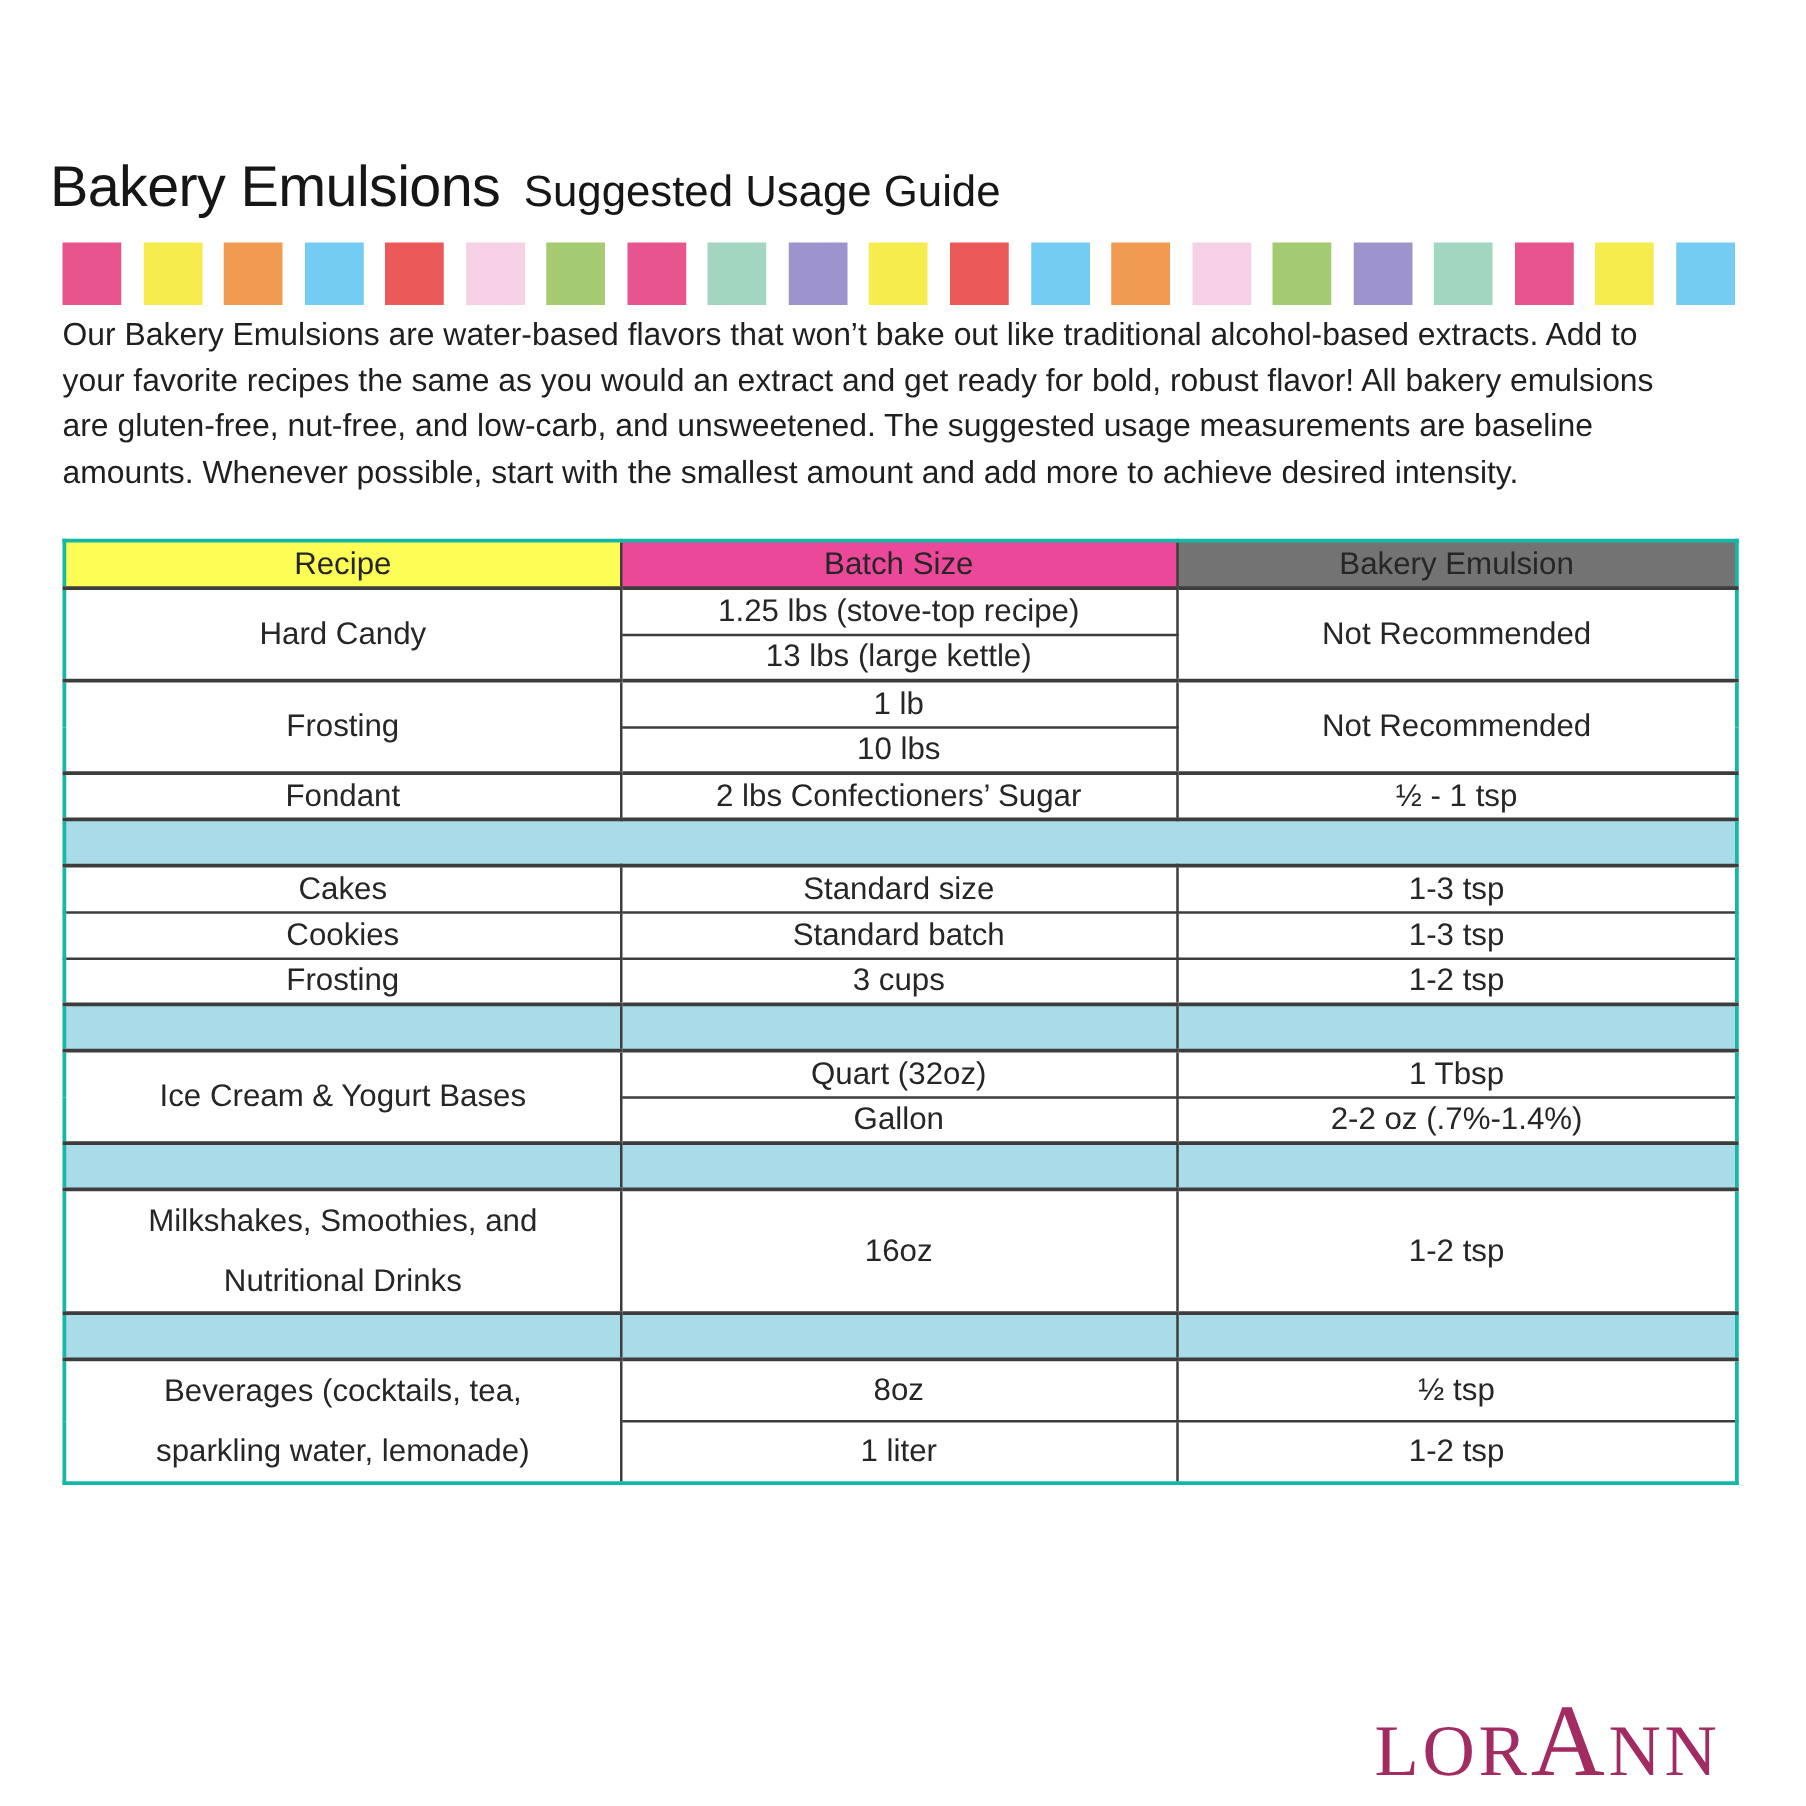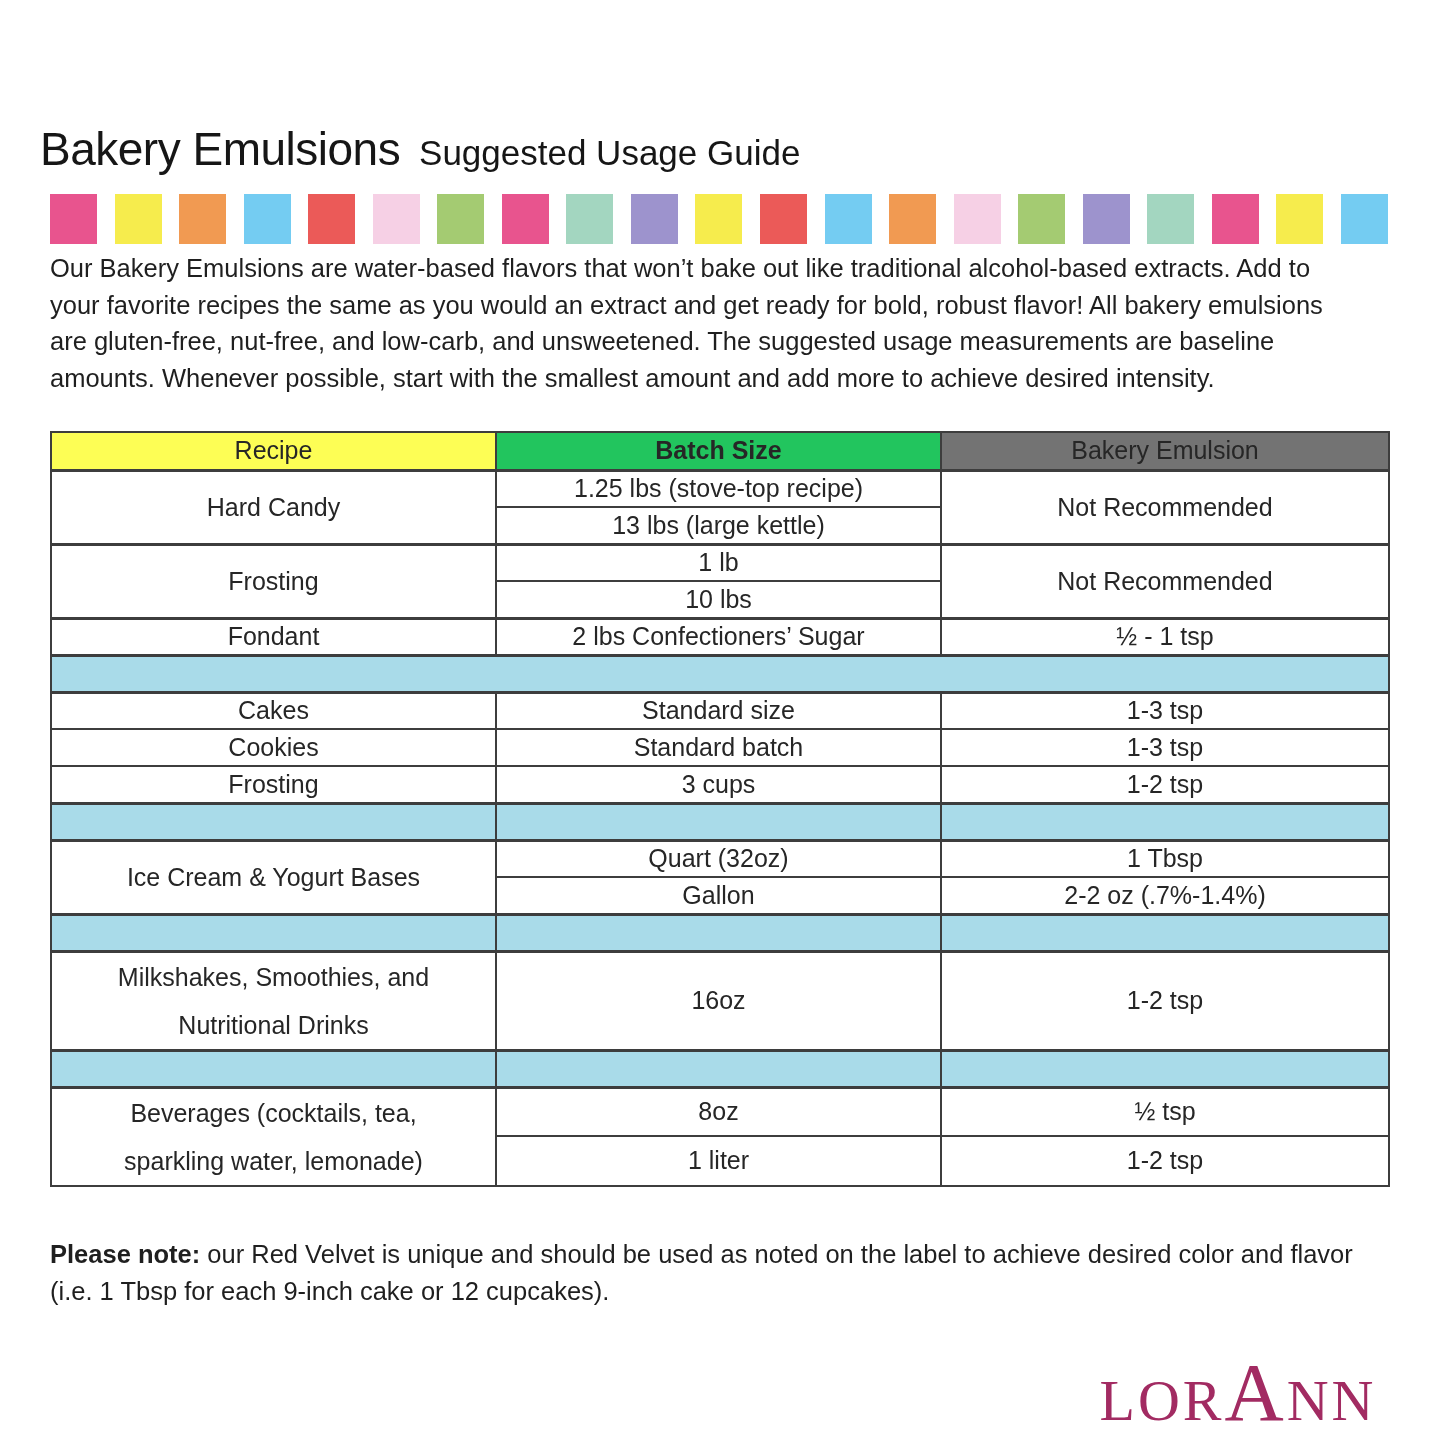--- a/index.html
+++ b/index.html
@@ -51,21 +51,21 @@
   
   table.usage {
     position: absolute;
     left: 50px;
     top: 431px;
     width: 1338px;
     border-collapse: collapse;
     table-layout: fixed;
     font-size: 25px;
     color: #262626;
-    border: 1px solid #14b8a6;
+    border: 3px solid #14b8a6;
   }
   table.usage col.c1 { width: 445px; }
   table.usage col.c2 { width: 445px; }
   table.usage col.c3 { width: 448px; }
   table.usage th, table.usage td {
     border: 2px solid #3d3d3d;
     text-align: center;
     vertical-align: middle;
     padding: 0 6px;
     font-weight: 400;
@@ -154,21 +154,21 @@
 
   <table class="usage">
     <colgroup>
         <col class="c1">
         <col class="c2">
         <col class="c3">
       </colgroup>
     <thead>
       <tr>
         <th style="background: rgb(253, 254, 85);">Recipe</th>
-        <th style="background: #22c55e; font-weight: bold;">Batch Size</th>
+        <th style="background: #ec4899;">Batch Size</th>
         <th style="background: #737373;">Bakery Emulsion</th>
       </tr>
     </thead>
     <tbody>
 
       <tr class="group">
         <td rowspan="2">Hard Candy</td>
         <td class="b1">1.25 lbs (stove-top recipe)</td>
         <td rowspan="2">Not Recommended</td>
       </tr>
@@ -250,23 +250,20 @@
         <td class="b1">8oz</td>
         <td class="b1">½ tsp</td>
       </tr>
       <tr class="sub">
         <td>1 liter</td>
         <td>1-2 tsp</td>
       </tr>
     </tbody>
   </table>
 
-  <p class="note">
-    <strong>Please note: </strong><span>our Red Velvet is unique and should be used as noted on the label to achieve desired color and flavor (i.e. 1 Tbsp for each 9-inch cake or 12 cupcakes).</span>
-  </p>
 
   <div class="logo" style="color: rgb(162, 43, 98); margin-top: 40px;">
     <div class="logo-word">
       <span>LOR</span><span class="bigA">A</span><span>NN</span>
     </div>
     <div class="logo-tag">QUALITY—A FAMILY TRADITION SINCE 1962</div>
   </div>
 
 </div>
 

